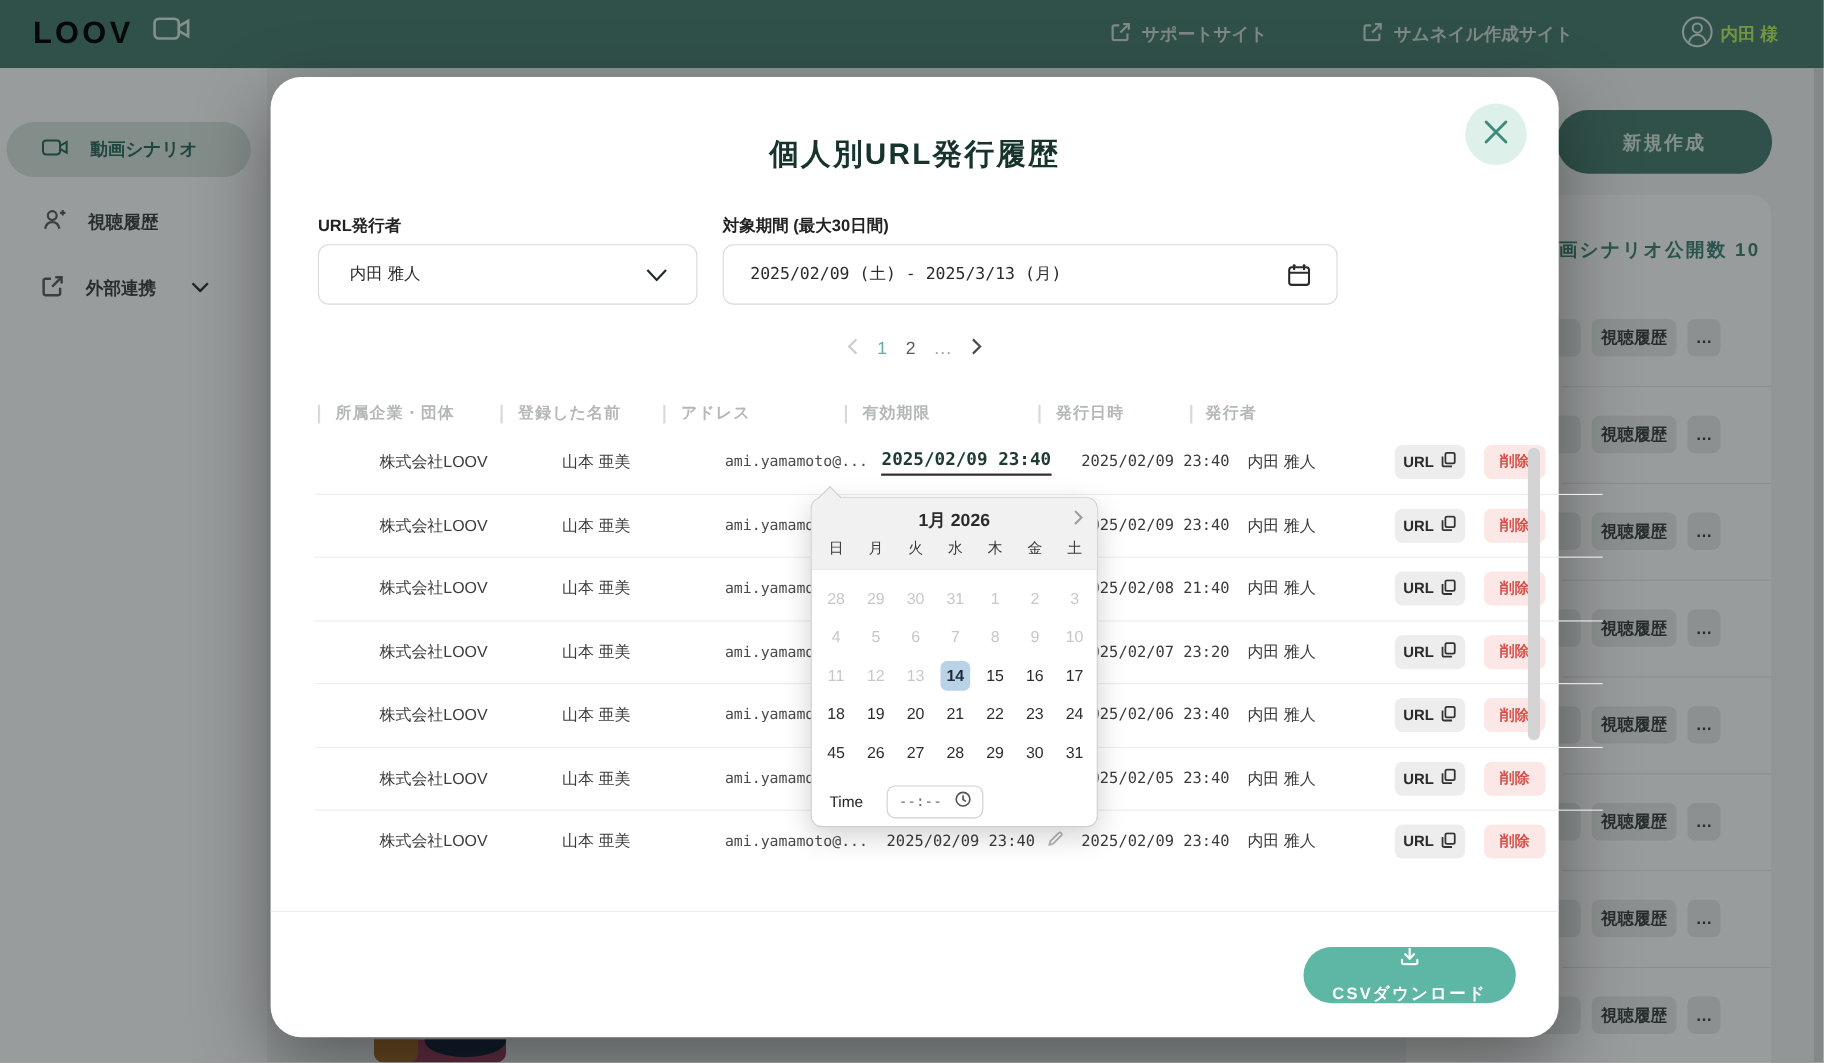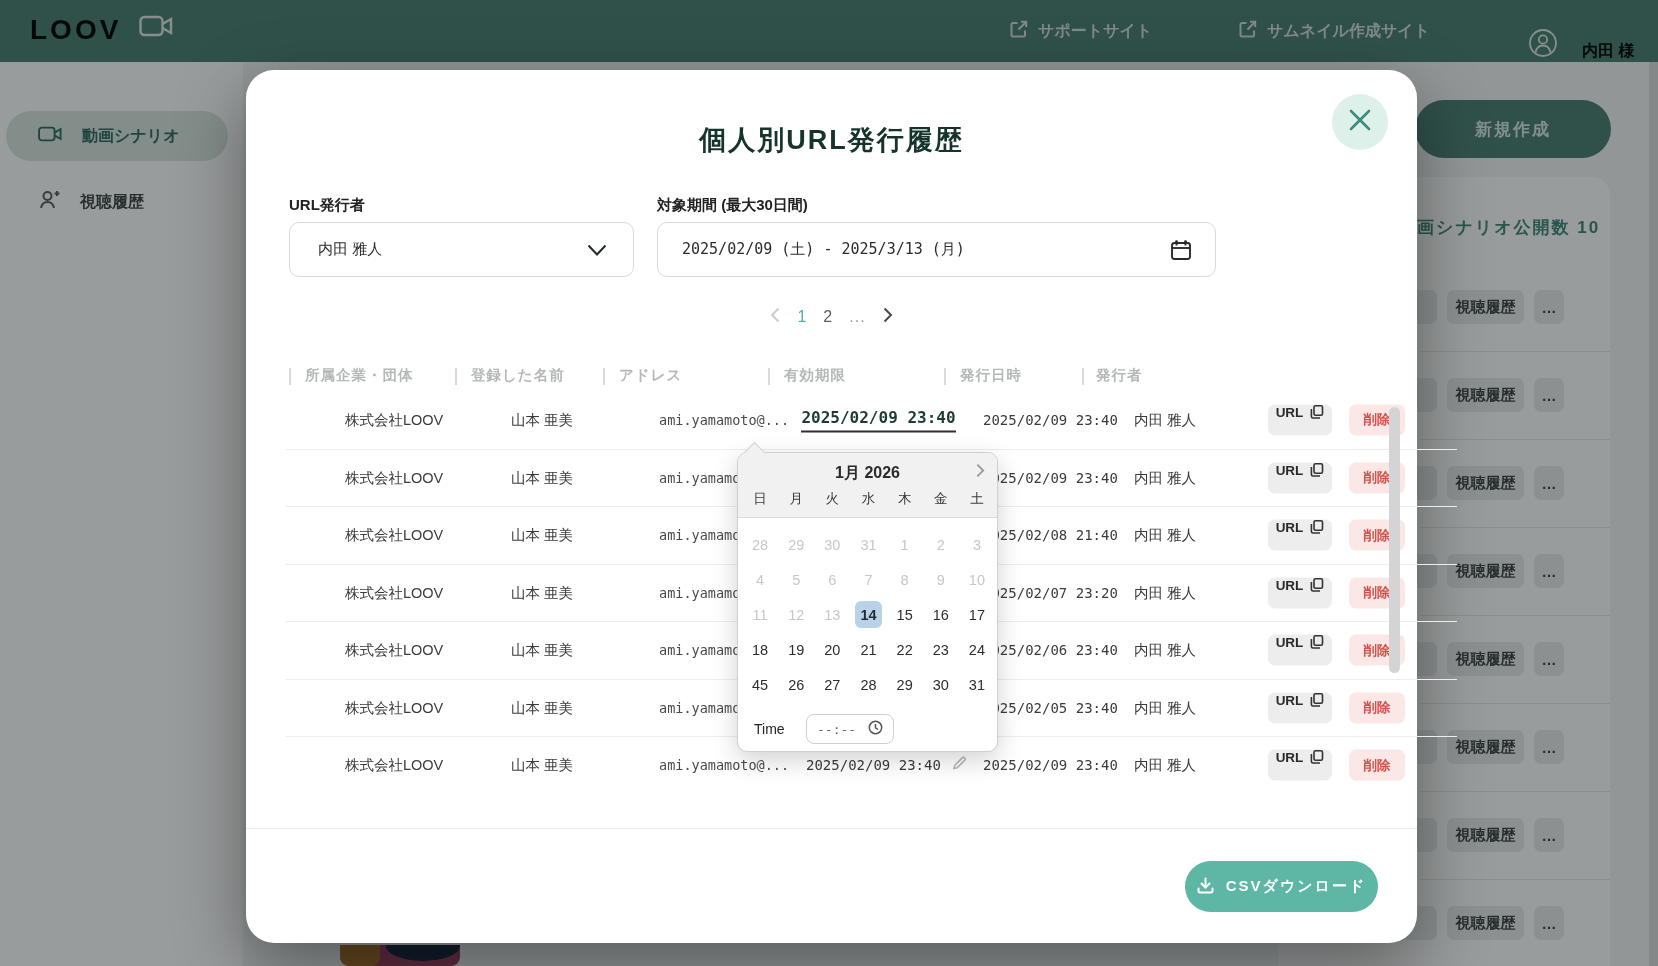--- a/index.html
+++ b/index.html
@@ -7,21 +7,21 @@
     font-family:"Liberation Sans", sans-serif; }
   #screen { position:relative; width:1658px; height:966px; overflow:hidden; background:#f3f4f4; }
   .abs { position:absolute; }
   .mono { font-family:"DejaVu Sans Mono", monospace; }
 
   
   #bg-header { left:0; top:0; width:1658px; height:62px; background:#4a7f72; display:flex; align-items:center; }
   .logo-wrap { position:absolute; left:30px; top:14px; display:flex; gap:18px; color:#000000; }
   .logo-text { font-size:28px; font-weight:bold; letter-spacing:3px; }
   .hdr-link { position:absolute; top:0; height:62px; display:flex; align-items:center; gap:10px; color:#d4ded9; font-size:16px; font-weight:bold; }
-  .hdr-user { position:absolute; top:0; height:62px; display:flex; align-items:flex-end; gap:24px; color:#000000; font-size:16px; font-weight:bold; }
+  .hdr-user { position:absolute; top:0; height:62px; display:flex; align-items:center; gap:6px; color:#bef264; font-size:16px; font-weight:bold; }
 
   #bg-sidebar { left:0; top:62px; width:243px; height:904px; background:#ffffff; }
   .side-pill { position:absolute; left:6px; top:49px; width:222px; height:50px; background:#d9e5e1; border-radius:25px; display:flex; align-items:center; gap:20px; padding-left:32px; color:#2d6b5e; font-weight:bold; font-size:16px; }
   .side-item { position:absolute; left:6px; width:222px; height:44px; display:flex; align-items:center; gap:20px; padding-left:32px; color:#3c4441; font-weight:bold; font-size:16px; }
 
   #bg-main { left:243px; top:62px; width:1415px; height:904px; background:#f3f4f4; }
   #bg-newbtn { left:1415px; top:100px; width:196px; height:58px; background:#4a7f72; border-radius:29px; color:#d7e8e2; font-size:17px; font-weight:bold; display:flex; align-items:center; justify-content:center; letter-spacing:2px; }
   #bg-card { left:1278px; top:177px; width:332px; height:789px; background:#ffffff; border-radius:18px 18px 0 0; }
   #bg-card-title { left:1398px; top:216px; color:#3f8577; font-size:17px; font-weight:bold; letter-spacing:2px; white-space:nowrap; }
   .bg-row-btn { position:absolute; background:#e9ebea; border-radius:7px; height:34px; display:flex; align-items:center; justify-content:center; color:#3a423f; font-size:15px; font-weight:bold; }
@@ -62,26 +62,26 @@
   .t-row + .t-row { border-top:1px solid #ededed; }
   .cell { position:absolute; top:50%; transform:translateY(-50%); white-space:nowrap; }
   .c-company { left:59px; font-size:14.5px; color:#3b3b3b; }
   .c-name { left:225px; font-size:14.5px; color:#3b3b3b; }
   .c-mail { left:373px; font-size:13.5px; color:#4a4a4a; }
   .c-expiry { left:520px; font-size:14px; color:#3b3b3b; }
   .c-pencil { left:666px; }
   .c-expiry-edit { left:515px; width:155px; text-align:center; font-size:16px; font-weight:bold; color:#1e3a34; border-bottom:2px solid #2f2f2f; padding-bottom:4px; }
   .c-issued { left:697px; font-size:14px; color:#3b3b3b; }
   .c-issuer { left:848px; font-size:14.5px; color:#3b3b3b; }
-  .url-btn { left:982px; width:64px; height:31px; background:#ededed; border-radius:7px; display:flex; justify-content:center; gap:7px; font-size:13.5px; font-weight:bold; color:#2b2b2b; cursor:pointer; }
+  .url-btn { left:982px; width:64px; height:31px; background:#ededed; border-radius:7px; display:flex; align-items:center; justify-content:center; gap:7px; font-size:13.5px; font-weight:bold; color:#2b2b2b; cursor:pointer; }
   .del-btn { left:1063px; width:56px; height:31px; background:#fbe8e6; border-radius:7px; display:flex; align-items:center; justify-content:center; font-size:13.5px; font-weight:bold; color:#d4504a; cursor:pointer;text-align:center; }
   #table-scrollbar { left:1143px; top:337px; width:11px; height:266px; background:#d4d4d4; border-radius:6px; }
 
   #footer-divider { left:0; top:758px; width:1171px; height:1px; background:#ececec; }
-  #csv-btn { left:939px; top:791px; width:193px; height:51px; background:#5eb6a5; border-radius:26px; display:flex; align-items:center; justify-content:center; gap:12px; color:#ffffff; font-size:15px; font-weight:bold; letter-spacing:2px; cursor:pointer; }
+  #csv-btn { left:939px; top:791px; width:193px; height:51px; background:#5eb6a5; border-radius:26px; display:flex; align-items:center; justify-content:center; gap:12px; color:#ffffff; font-size:15px; font-weight:bold; letter-spacing:2px; cursor:pointer;flex-direction:column; }
 
   
   #calendar { left:491px; top:382px; width:261px; height:300px; background:#ffffff; border:1px solid #cfcfcf; border-radius:10px; box-shadow:0 8px 26px rgba(0,0,0,0.18); }
   #cal-caret { position:absolute; left:9px; top:-8px; width:15px; height:15px; background:#f0f1f0; border-left:1px solid #cfcfcf; border-top:1px solid #cfcfcf; transform:rotate(45deg); }
   #cal-head { position:absolute; left:0; top:0; width:100%; height:65px; background:#f0f1f0; border-bottom:1px solid #dcdcdc; border-radius:9px 9px 0 0; }
   #cal-month { position:absolute; left:0; top:10px; width:100%; text-align:center; font-size:16px; font-weight:bold; color:#2b2b2b; }
   #cal-next { position:absolute; right:12px; top:10px; color:#999; cursor:pointer; }
   #cal-weekdays { position:absolute; left:4px; top:37px; width:253px; display:flex; }
   #cal-weekdays span { width:36.2px; text-align:center; font-size:13.5px; color:#3a3a3a; }
   #cal-grid { position:absolute; left:4px; top:74px; width:253px; }
@@ -153,20 +153,35 @@
     </div>
     <div class="side-item" style="top:118px;">
       <span>
         <svg width="22" height="22" viewBox="0 0 22 22" fill="none" stroke="#5a5f5d" stroke-width="2">
           <circle cx="9.5" cy="7" r="4"></circle>
           <path d="M3 19 C3.8 14.8 6.8 13 9.5 13 C12.2 13 15.2 14.8 16 19"></path>
           <path d="M16.5 4.5 h5 M19 2 v5"></path>
         </svg>
       </span>
       <span>視聴履歴</span>
+    </div>
+    <div class="side-item" style="top:178px;">
+      <span>
+        <svg width="20" height="20" viewBox="0 0 18 18" fill="none" stroke="#5a5f5d" stroke-width="2">
+          <path d="M15 10.5 V15 a1.5 1.5 0 0 1 -1.5 1.5 H3 A1.5 1.5 0 0 1 1.5 15 V4.5 A1.5 1.5 0 0 1 3 3 h4.5"></path>
+          <path d="M11 1.8 h5.2 V7"></path>
+            <path d="M16 2 L8.5 9.5"></path>
+        </svg>
+      </span>
+      <span>外部連携</span>
+      <span style="position:absolute; right:38px;">
+        <svg width="16" height="10" viewBox="0 0 16 10" fill="none" stroke="#2f3a37" stroke-width="2.2">
+            <path d="M1 1.5 L8 8.5 L15 1.5"></path>
+          </svg>
+      </span>
     </div>
   </div>
 
   <div class="abs" id="bg-main"></div>
   <div class="abs" id="bg-newbtn">新規作成</div>
   <div class="abs" id="bg-card"></div>
   <div class="abs" id="bg-card-title">動画シナリオ公開数 10</div>
   <div id="bg-rows">
       <div class="bg-row-btn abs" style="left: 1395px; width: 42px; top: 290px;"></div>
       <div class="bg-row-btn abs" style="left: 1447px; width: 77px; top: 290px;">視聴履歴</div>

